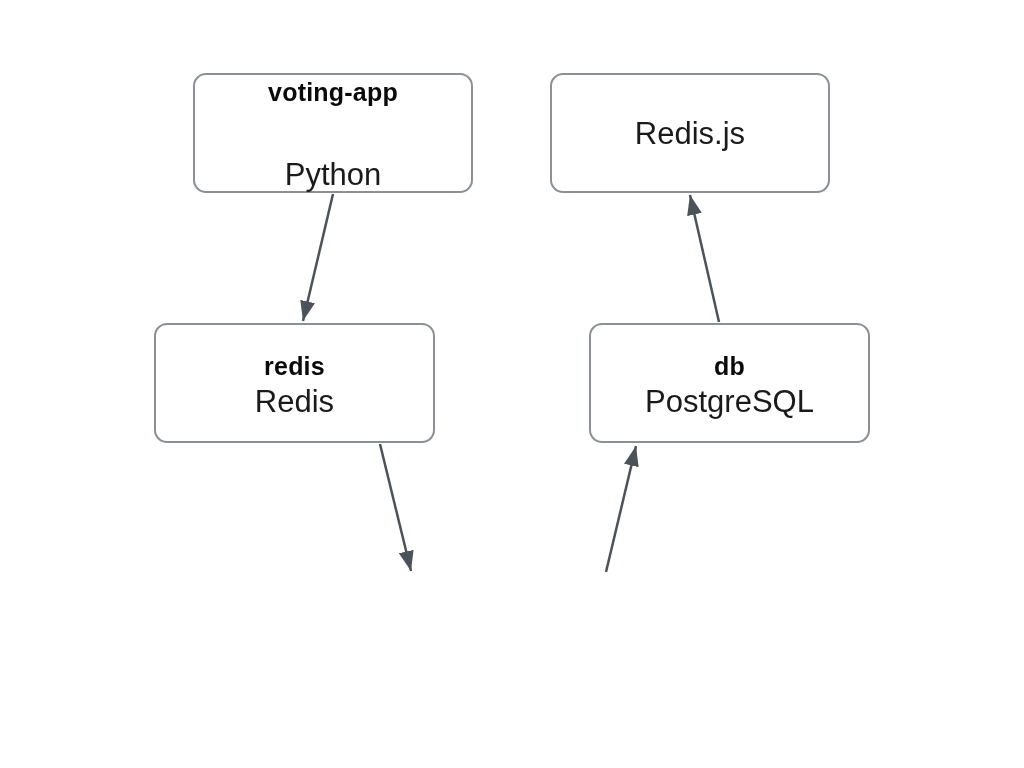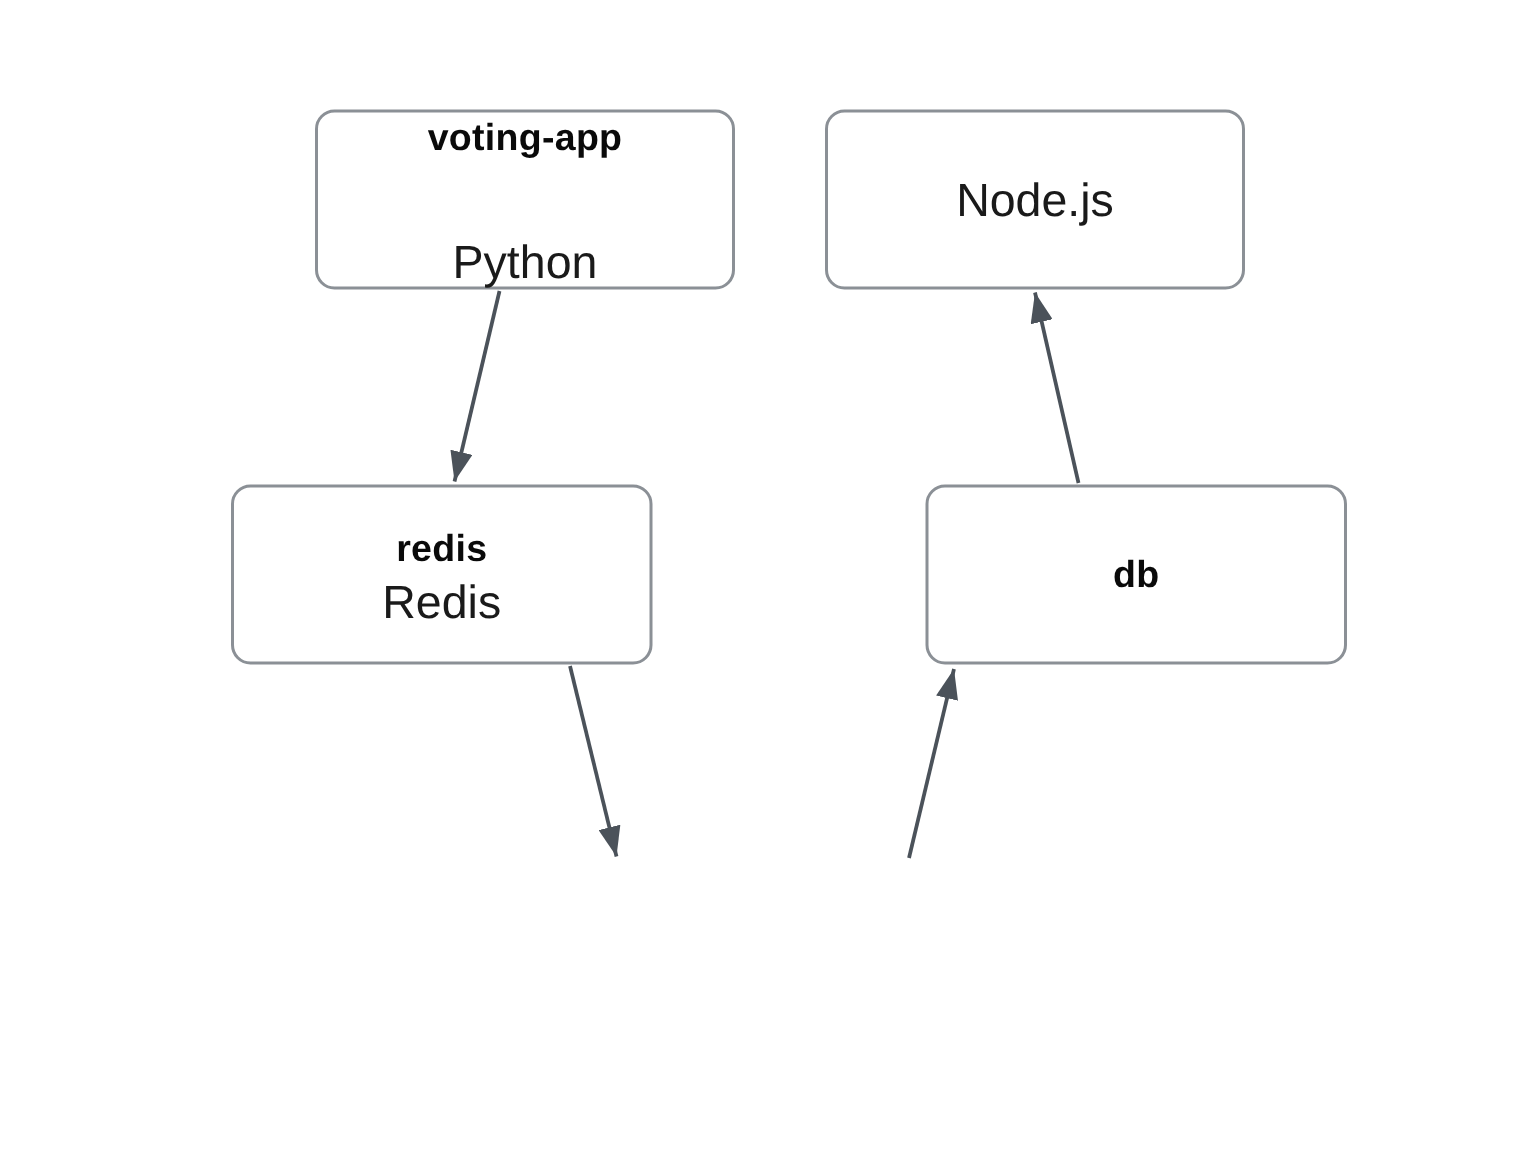--- a/index.html
+++ b/index.html
@@ -50,24 +50,24 @@
     line-height: 36px;
     color: var(--title);
     letter-spacing: 0.2px;
   }
   .node-subtitle {
     font-size: 31px;
     font-weight: normal;
     line-height: 35px;
     color: var(--subtitle);
   }
-  .node-voting-app { left: 210px; top: 73px; gap: 47px; }
+  .node-voting-app { left: 193px; top: 73px; gap: 47px; }
   .node-result-app { left: 550px; top: 73px; }
   .node-redis      { left: 154px; top: 323px; width: 281px; }
-  .node-db         { left: 589px; top: 323px; width: 281px; margin-left: 28px; }
+  .node-db         { left: 589px; top: 323px; width: 281px; }
   .node-worker     { left: 372px; top: 573px; }
 </style>
 </head>
 <body>
 
 <div class="canvas">
 
   <svg class="edges-layer" width="1024" height="768" viewBox="0 0 1024 768" aria-hidden="true">
     <defs>
       <marker id="arrowhead" markerWidth="8" markerHeight="6" refX="8" refY="3" orient="auto">
@@ -79,26 +79,27 @@
     <line x1="606" y1="572" x2="636" y2="446" marker-end="url(#arrowhead)"></line>
     <line x1="719" y1="322" x2="690" y2="195" marker-end="url(#arrowhead)"></line>
   </svg>
 
   <div class="node node-voting-app">
     <div class="node-title">voting-app</div>
     <div class="node-subtitle">Python</div>
   </div>
 
   <div class="node node-result-app">
-    <div class="node-subtitle">Node.js</div>
+    <div class="node-subtitle">Redis.js</div>
   </div>
 
   <div class="node node-redis">
     <div class="node-title">redis</div>
     <div class="node-subtitle">Redis</div>
   </div>
 
   <div class="node node-db">
     <div class="node-title">db</div>
+    <div class="node-subtitle">PostgreSQL</div>
   </div>
 
 
 </div>
 
 </body></html>

